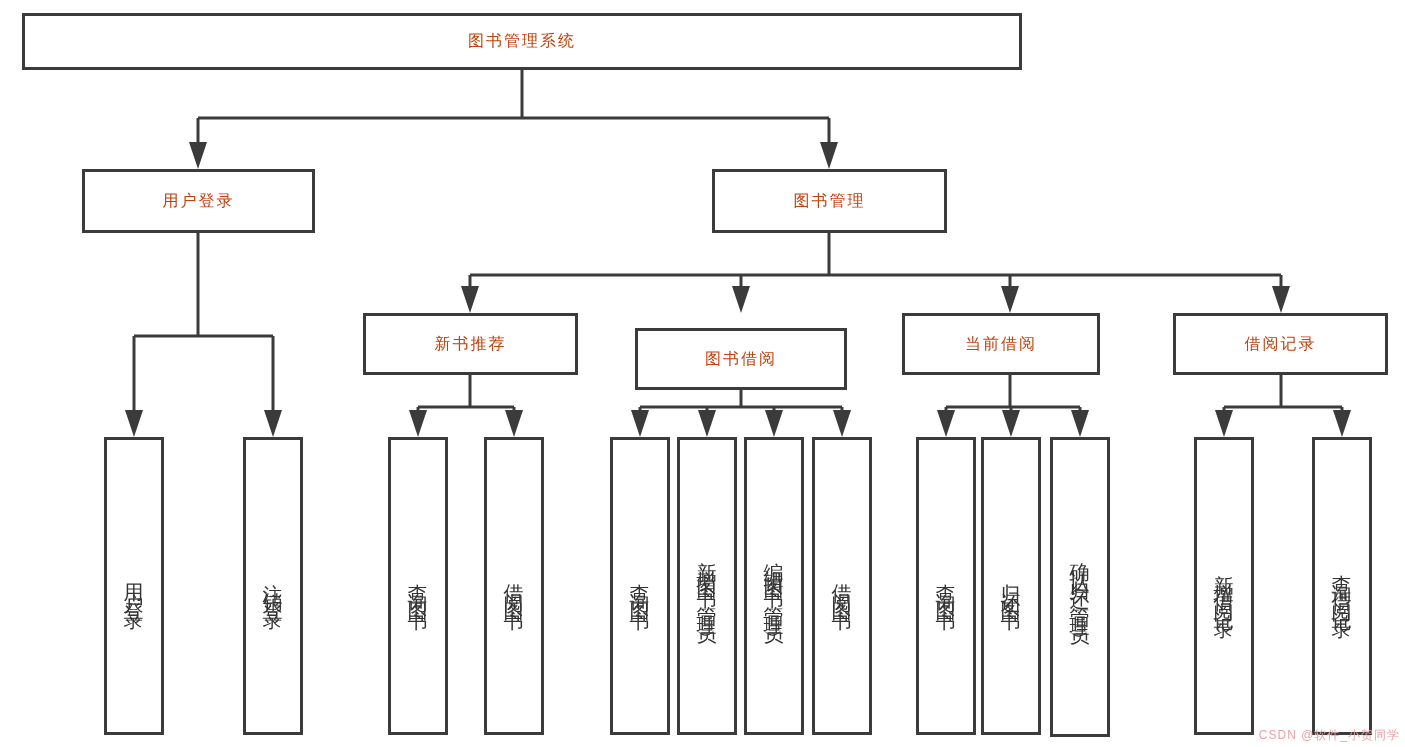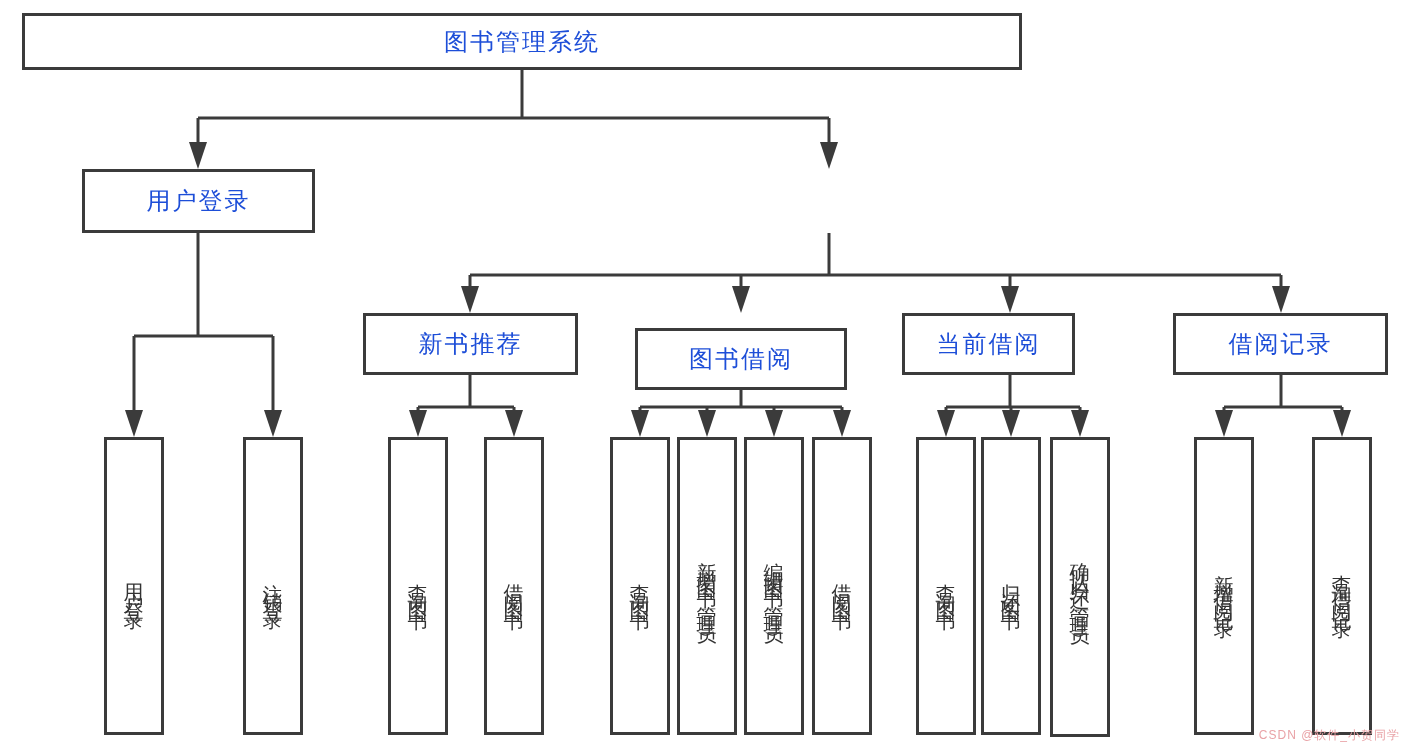--- a/index.html
+++ b/index.html
@@ -28,24 +28,24 @@
     box-sizing: border-box;
     border: 3px solid #3b3b3b;
     background: #ffffff;
     display: flex;
     align-items: center;
     justify-content: center;
     z-index: 2;
     color: #333333;
   }
   .box.h span {
-    font-size: 24px;
+    font-size: 16px;
     letter-spacing: 2px;
     white-space: nowrap;
-    color: #1d4ed8;
+    color: #c2410c;
   }
   .box.v span {
     writing-mode: vertical-rl;
     text-orientation: mixed;
     font-size: 20px;
     letter-spacing: 9px;
     line-height: 1;
     white-space: nowrap;
     color: #333333;
   }
@@ -136,28 +136,31 @@
     <polygon class="arrow" points="1333,410 1351,410 1342,437"></polygon>
   </svg>
 
   <div class="box h" style="left:22px; top:13px; width:1000px; height:57px;">
     <span>图书管理系统</span>
   </div>
 
   <div class="box h" style="left:82px; top:169px; width:233px; height:64px;">
     <span>用户登录</span>
   </div>
+  <div class="box h" style="left:712px; top:169px; width:235px; height:64px;">
+    <span>图书管理</span>
+  </div>
 
   <div class="box h" style="left:363px; top:313px; width:215px; height:62px;justify-content:center;">
     <span>新书推荐</span>
   </div>
   <div class="box h" style="left:635px; top:313px; width:212px; height:62px;margin-top:15px;">
     <span>图书借阅</span>
   </div>
-  <div class="box h" style="left:902px; top:313px; width:173px; height:62px;">
+  <div class="box h" style="left:902px; top:313px; width:198px; height:62px;">
     <span>当前借阅</span>
   </div>
   <div class="box h" style="left:1173px; top:313px; width:215px; height:62px;">
     <span>借阅记录</span>
   </div>
 
   <div class="box v" style="left:104px; top:437px; width:60px; height:298px;">
     <span>用户登录</span>
   </div>
   <div class="box v" style="left:243px; top:437px; width:60px; height:298px;">

